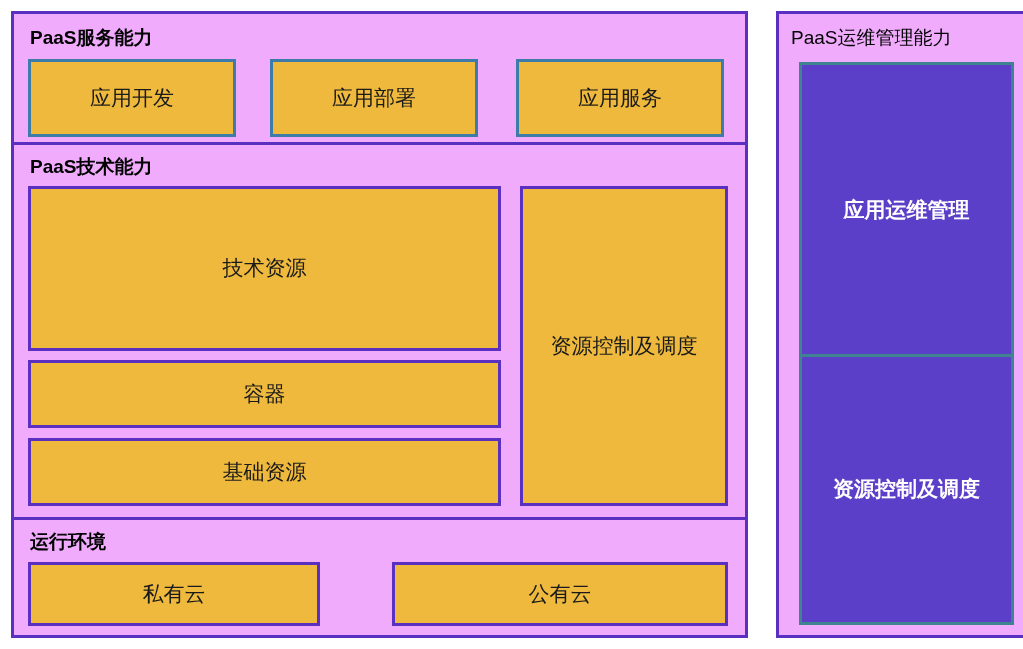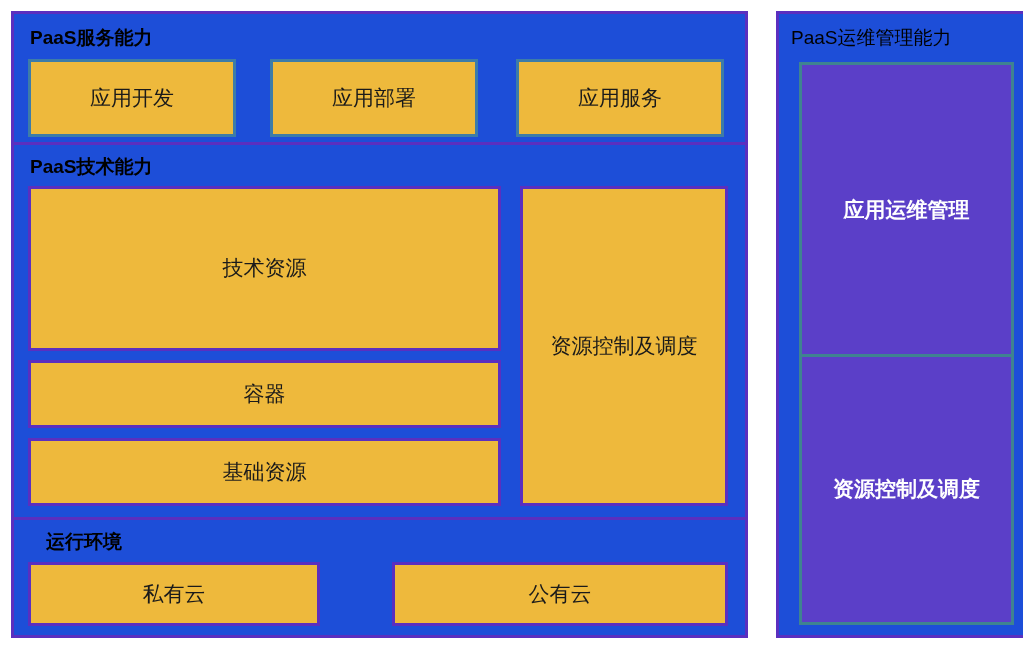--- a/index.html
+++ b/index.html
@@ -16,21 +16,21 @@
   #canvas {
     position: relative;
     width: 1023px;
     height: 649px;
     background: #ffffff;
   }
 
   
   .panel {
     position: absolute;
-    background: #1d4ed8;
+    background: #f0abfc;
     box-sizing: border-box;
     border: 3px solid #5b2fbf;
   }
   #left-panel {
     left: 11px;
     top: 11px;
     width: 737px;
     height: 627px;
   }
   #right-panel {
@@ -128,21 +128,21 @@
     </div>
 
     <div class="box amber-purple" style="left:14px; top:424px; width:473px; height:68px;">
       <span>基础资源</span>
     </div>
 
     <div class="box amber-purple" style="left:506px; top:172px; width:208px; height:320px; padding:0 26px;">
       <span>资源控制及调度</span>
     </div>
 
-    <div class="section-title" style="left:32px; top:518px;">运行环境</div>
+    <div class="section-title" style="left:16px; top:518px;">运行环境</div>
 
     <div class="box amber-purple" style="left:14px; top:548px; width:292px; height:64px;">
       <span>私有云</span>
     </div>
 
     <div class="box amber-purple" style="left:378px; top:548px; width:336px; height:64px;">
       <span>公有云</span>
     </div>
 
   </div>

